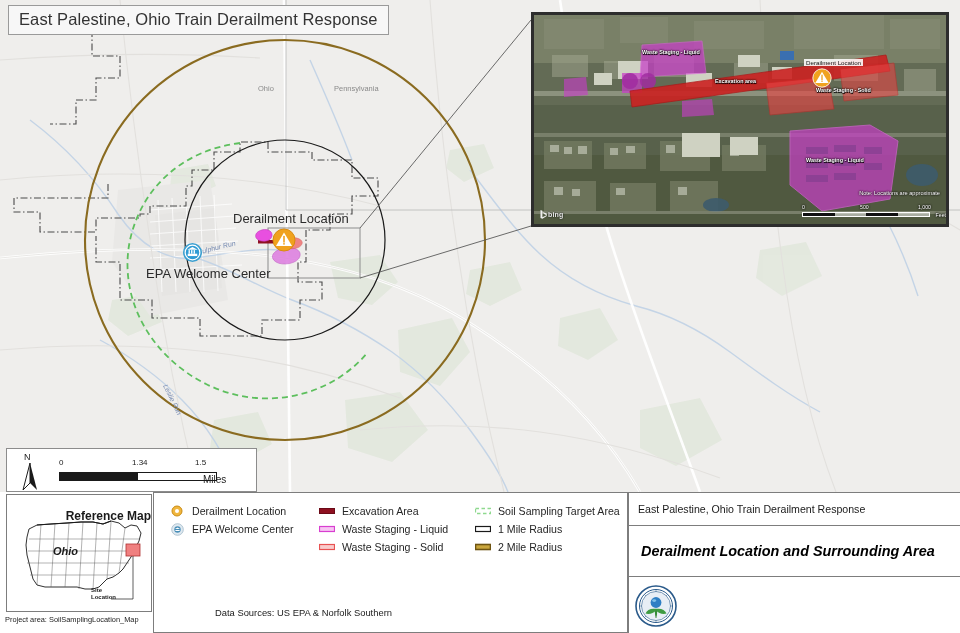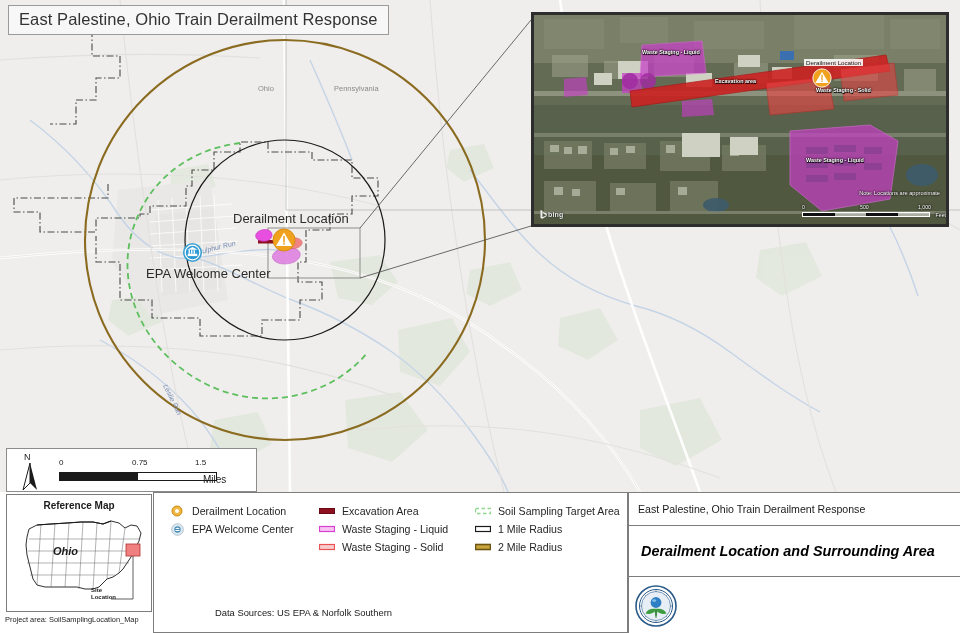--- a/index.html
+++ b/index.html
@@ -184,25 +184,25 @@
 
   
   #ref-panel {
     position: absolute;
     left: 6px; top: 2px;
     width: 146px; height: 118px;
     border: 1px solid #7d7d7d;
     background: #ffffff;
   }
   #ref-title {
-    text-align: center;
-    font-size: 10px;
+    text-align: right;
+    font-size: 12px;
     font-weight: bold;
     color: #1a1a1a;
-    margin-top: 5px;
+    margin-top: 14px;
   }
   #ohio-word {
     position: absolute;
     left: 46px; top: 50px;
     font-size: 11px;
     font-weight: bold;
     font-style: italic;
     color: #1a1a1a;
     z-index: 4;
   }
@@ -590,21 +590,21 @@
     <div id="scale-box">
       <div id="north-arrow">
         <div class="n-letter">N</div>
         <svg width="26" height="28" viewBox="0 0 26 28" style="position:absolute;left:0;top:11px;">
           <path d="M13 0 L20 27 L13 20 Z" fill="#1a1a1a"></path>
           <path d="M13 0 L6 27 L13 20 Z" fill="#ffffff" stroke="#1a1a1a" stroke-width="1"></path>
         </svg>
       </div>
       <div id="scale-ticks">
         <span style="left:0;">0</span>
-        <span style="left:73px;">0.75</span>
+        <span style="left:73px;">1.34</span>
         <span style="left:136px;">1.5</span>
       </div>
       <div id="scale-bar">
         <i style="width:50%;background:#1a1a1a;"></i>
         <i style="width:50%;background:#ffffff;"></i>
       </div>
       <div id="scale-unit">Miles</div>
     </div>
   </div>
 

